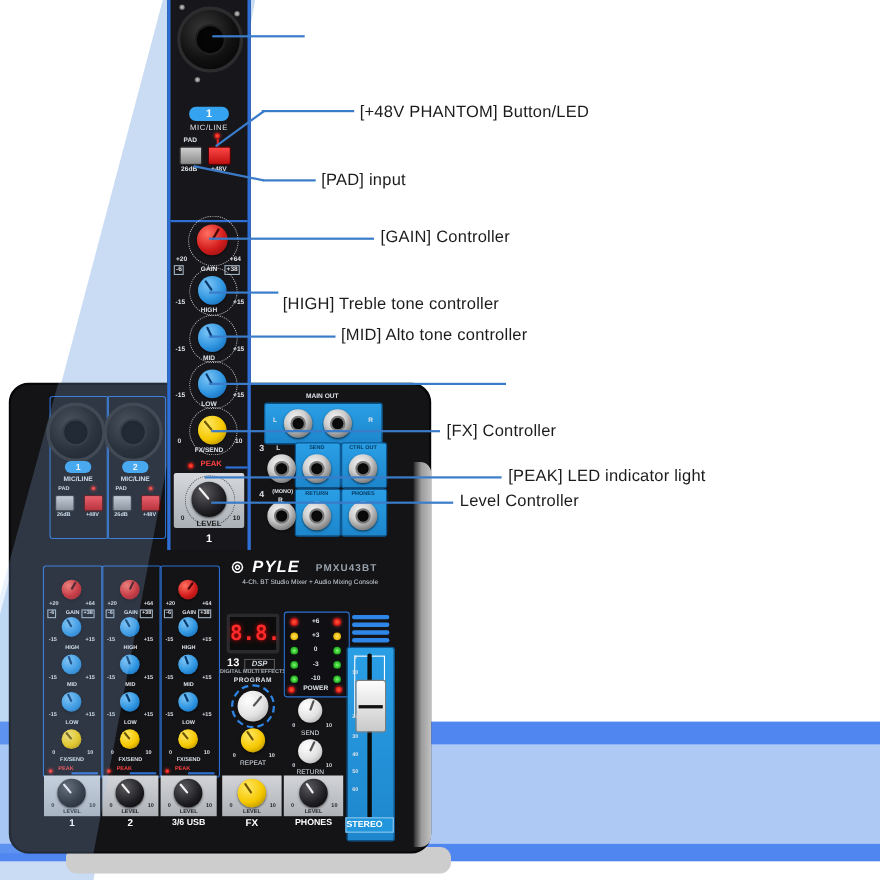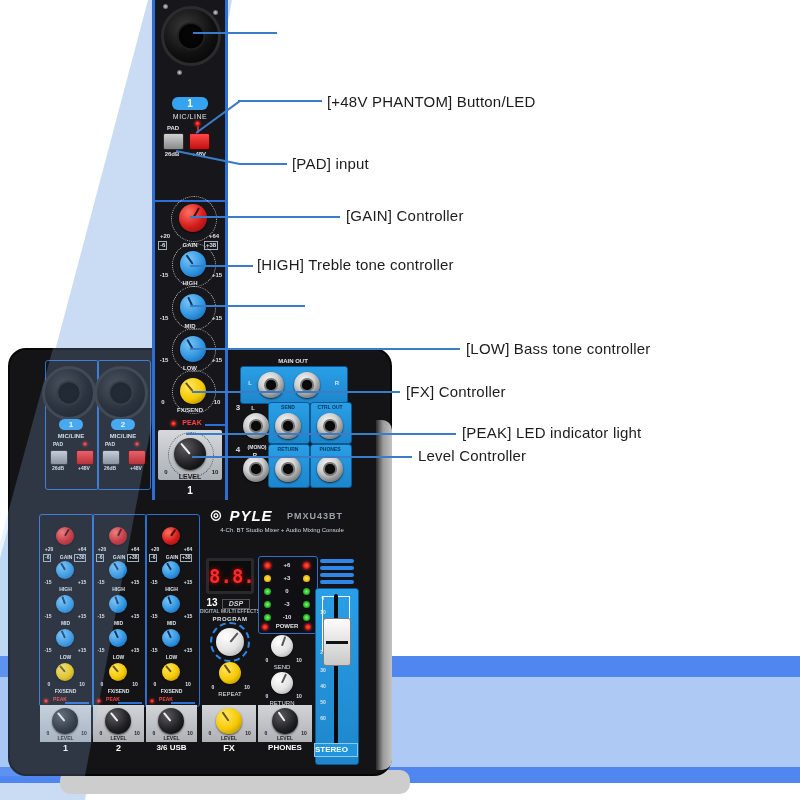--- a/index.html
+++ b/index.html
@@ -444,19 +444,19 @@
   <div class="line" style="left:190px;top:265px;width:63px;"></div>
   <div class="line" style="left:190px;top:305px;width:115px;"></div>
   <div class="line" style="left:190px;top:348px;width:270px;"></div>
   <div class="line" style="left:192px;top:391px;width:208px;"></div>
   <div class="line" style="left:186px;top:433px;width:270px;"></div>
   <div class="line" style="left:192px;top:456px;width:220px;"></div>
 
   <div class="clabel" style="left:327px;top:93px;">[+48V PHANTOM] Button/LED</div>
   <div class="clabel" style="left:292px;top:155px;">[PAD] input</div>
   <div class="clabel" style="left:346px;top:207px;">[GAIN] Controller</div>
-  <div class="clabel" style="left:257px;top:256px;text-align:center;">[HIGH] Treble tone controller</div>
-  <div class="clabel" style="left:466px;top:340px;">[LOW] Bass tone controller</div>
+  <div class="clabel" style="left:257px;top:268px;text-align:center;">[HIGH] Treble tone controller</div>
+  <div class="clabel" style="left:310px;top:296px;">[MID] Alto tone controller</div>
   <div class="clabel" style="left:406px;top:383px;">[FX] Controller</div>
   <div class="clabel" style="left:462px;top:424px;">[PEAK] LED indicator light</div>
   <div class="clabel" style="left:418px;top:447px;">Level Controller</div>
 
 </div>
 
 </body></html>

